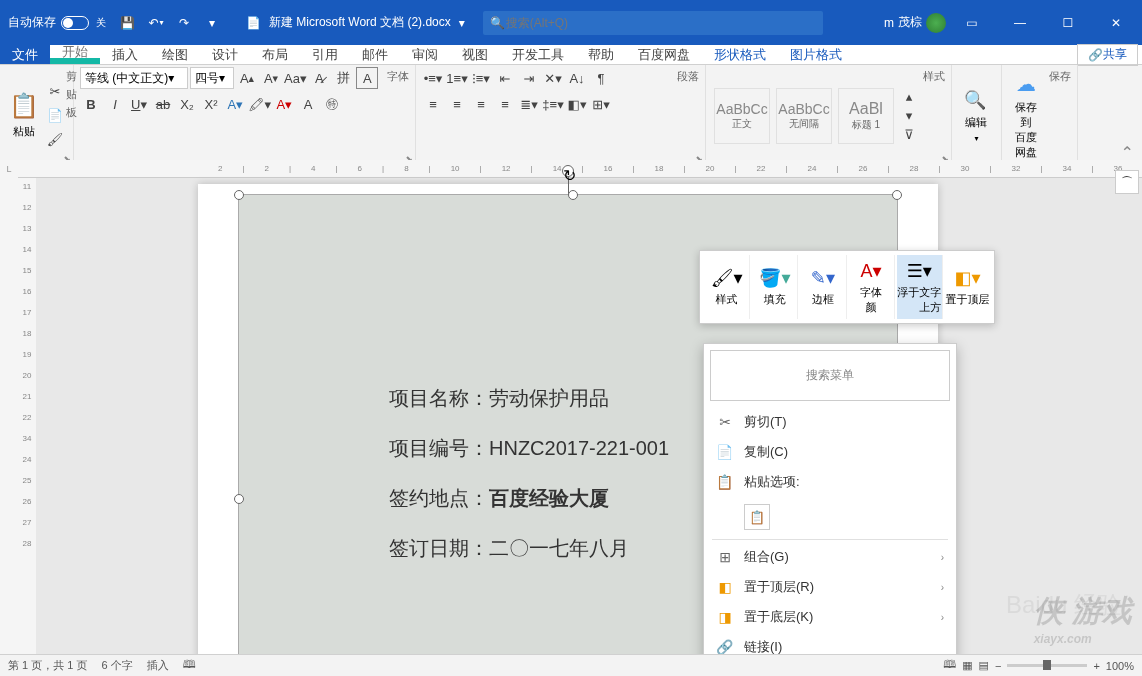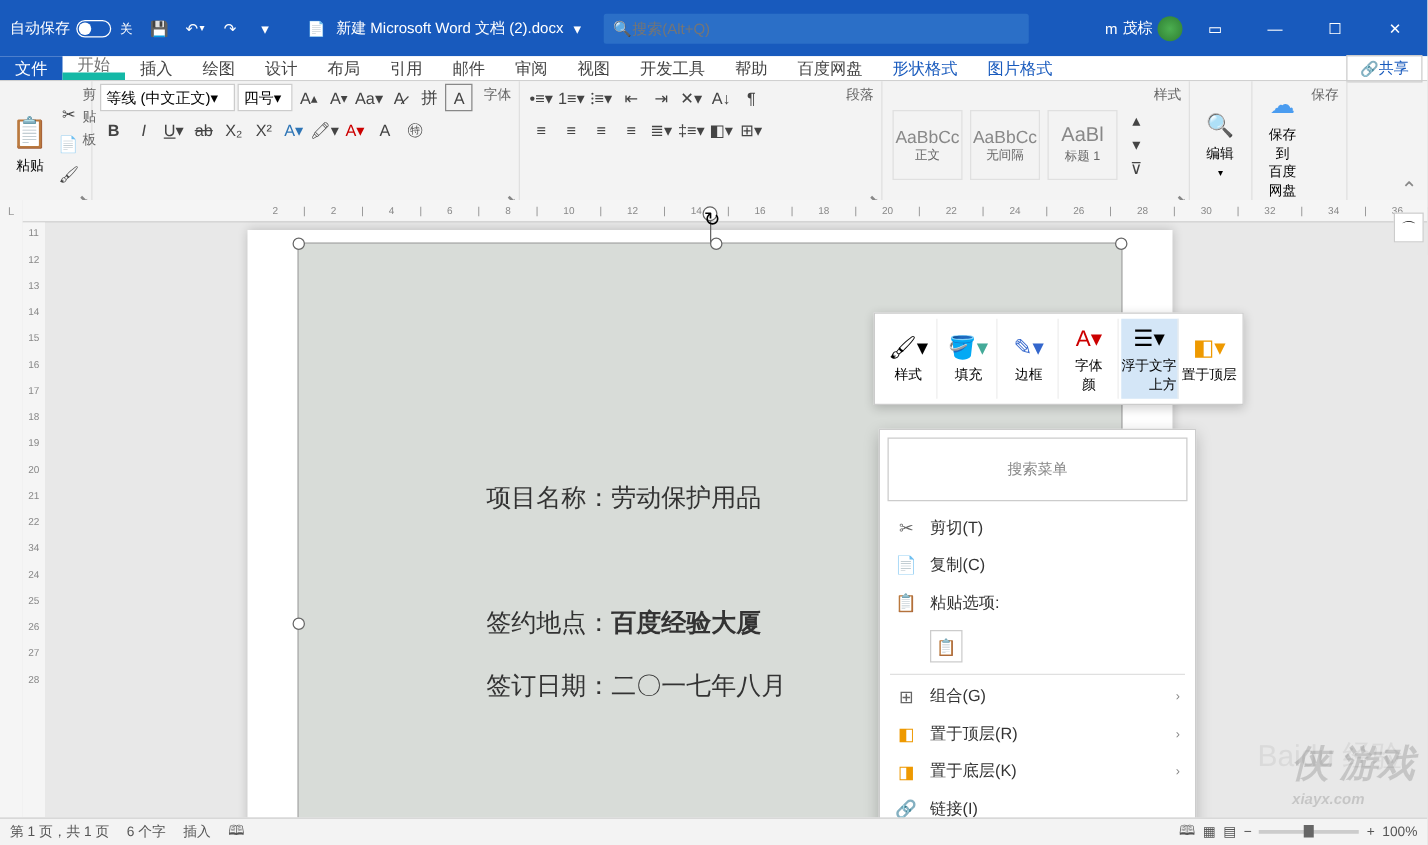--- a/index.html
+++ b/index.html
@@ -328,20 +328,21 @@
     <div class="page">
       <div class="doc-img">
         <div class="rot-line"></div>
         <div class="rot-handle">↻</div>
         <div class="sel-handle" style="left:-5px;top:-5px"></div>
         <div class="sel-handle" style="right:-5px;top:-5px"></div>
         <div class="sel-handle" style="left:-5px;top:50%"></div>
         <div class="sel-handle" style="right:-5px;top:50%"></div>
         <div class="sel-handle" style="left:50%;top:-5px"></div>
         <div class="doc-text" style="left:150px;top:190px"><span>项目名称：</span><span>劳动保护用品</span></div>
+        <div class="doc-text" style="left:150px;top:240px"><span>项目编号：</span><span>HNZC2017-221-001</span></div>
         <div class="doc-text" style="left:150px;top:290px"><span>签约地点：</span><b>百度经验大厦</b></div>
         <div class="doc-text" style="left:150px;top:340px"><span>签订日期：</span><span>二〇一七年八月</span></div>
       </div>
     </div>
     <div class="sidebar-icons">
       <div class="side-icon">⌒</div>
     </div>
   </div>
 </div>
 

